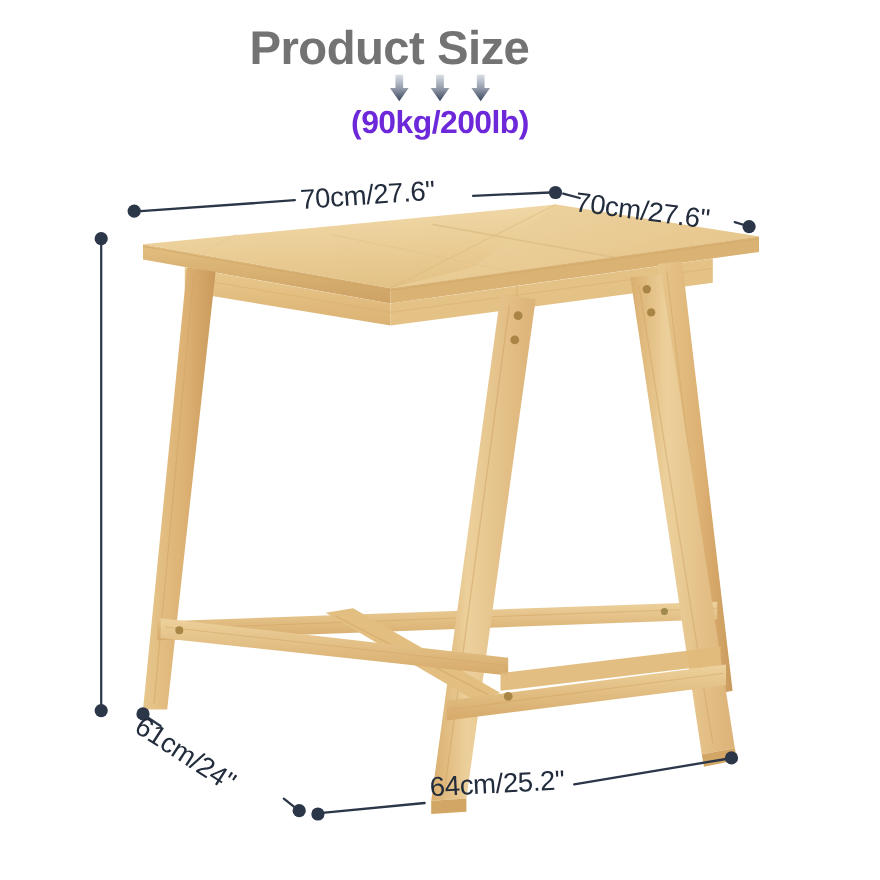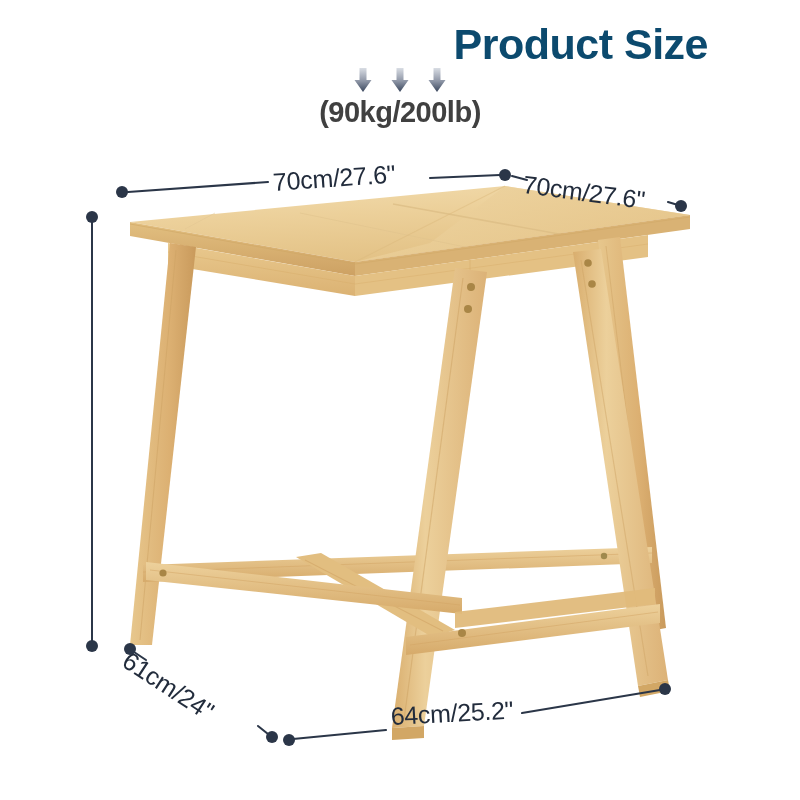--- a/index.html
+++ b/index.html
@@ -5,27 +5,27 @@
   html,body{margin:0;padding:0;}
   body{
     width:800px;height:800px;
     background:#ffffff;
     font-family:"Liberation Sans", sans-serif;
     overflow:hidden;
     position:relative;
   }
   #stage{position:absolute;left:0;top:0;width:800px;height:800px;}
   .title{
-    position:absolute;left:0;top:22px;width:708px;text-align:right;
-    font-size:43px;font-weight:bold;color:#0c4a6e;letter-spacing:-0.5px;
+    position:absolute;left:0;top:22px;width:708px;text-align:center;
+    font-size:43px;font-weight:bold;color:#737373;letter-spacing:-0.5px;
     line-height:1.05;
   }
   .capacity{
     position:absolute;left:0;top:96px;width:800px;text-align:center;
-    font-size:29px;font-weight:bold;color:#404040;letter-spacing:-0.5px;
+    font-size:29px;font-weight:bold;color:#6d28d9;letter-spacing:-0.5px;
   }
   .arrows{
     position:absolute;left:0;top:66px;width:800px;height:28px;
     display:flex;justify-content:center;align-items:center;gap:15px;
   }
   svg{position:absolute;left:0;top:0;}
   .dimlabel{
     position:absolute;color:#222c3c;font-size:25px;font-weight:400;
     white-space:nowrap;letter-spacing:-0.3px;
   }

